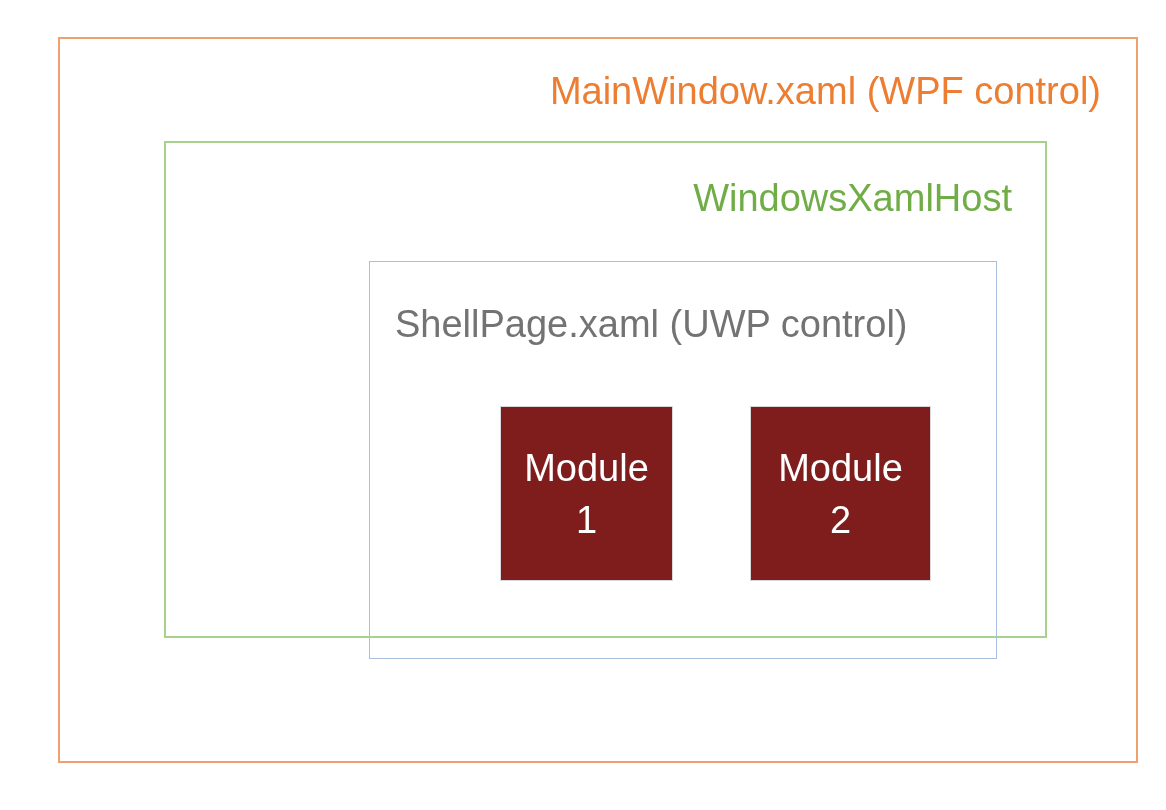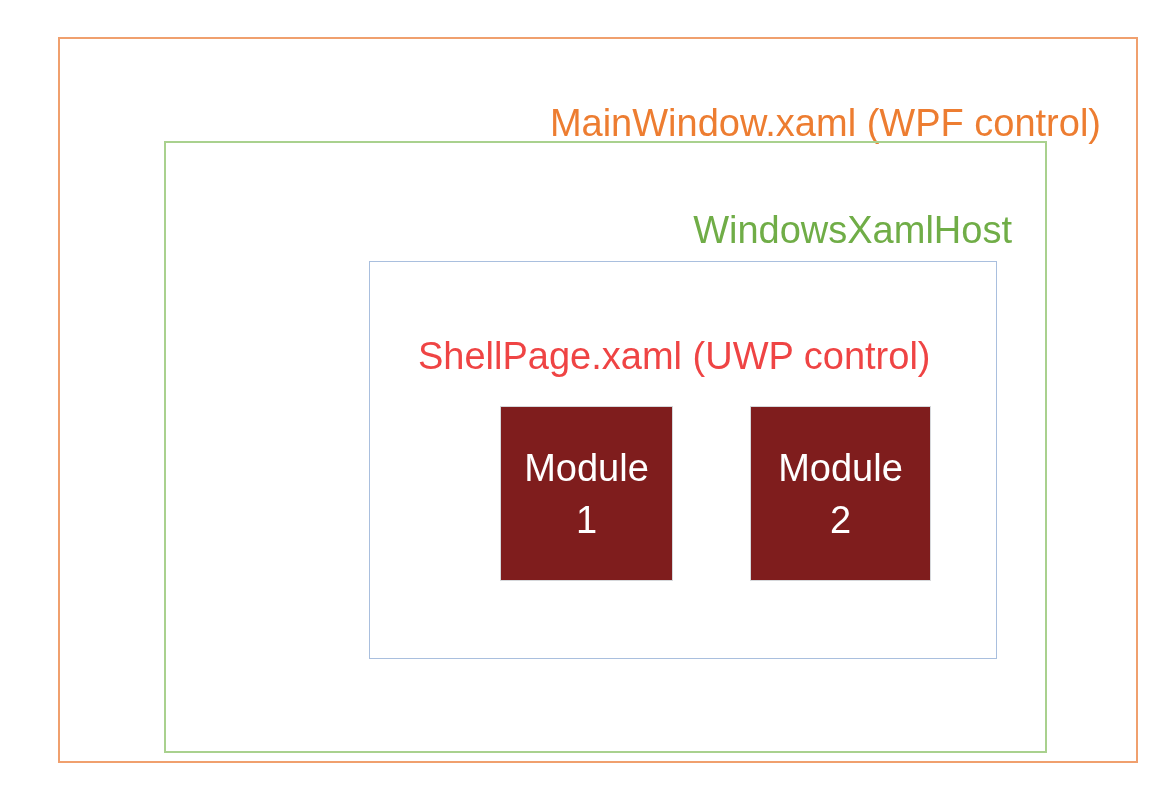--- a/index.html
+++ b/index.html
@@ -22,49 +22,48 @@
     box-sizing: border-box;
     background: transparent;
   }
   .box-mainwindow {
     left: 58px; top: 37px;
     width: 1080px; height: 726px;
     border: 2px solid #F0A06E;
   }
   .box-xamlhost {
     left: 104px; top: 102px;
-    width: 883px; height: 612px;
+    width: 883px; height: 497px;
     border: 2px solid #A9D18E;
   }
   .box-shellpage {
     left: 203px; top: 118px;
     width: 628px; height: 398px;
     border: 1.5px solid #A9BFDE;
   }
   .layer-label {
     position: absolute;
     white-space: nowrap;
     font-size: 38px;
     line-height: 1.2;
     font-weight: 400;
-    margin-top: 32px;
   }
   .label-mainwindow {
     right: 35px; top: 30px;
     color: #ED7D31;
     text-align: right;
   }
   .label-xamlhost {
     right: 33px; top: 33px;
     color: #70AD47;
     text-align: right;
   }
   .label-shellpage {
-    left: 48px; top: 40px;
-    color: #ef4444;
+    left: 25px; top: 40px;
+    color: #737373;
     text-align: left;
   }
   .module {
     position: absolute;
     box-sizing: border-box;
     top: 144px;
     height: 175px;
     background: #7f1d1d;
     border: 1.5px solid #D6D8DB;
     color: #ffffff;

